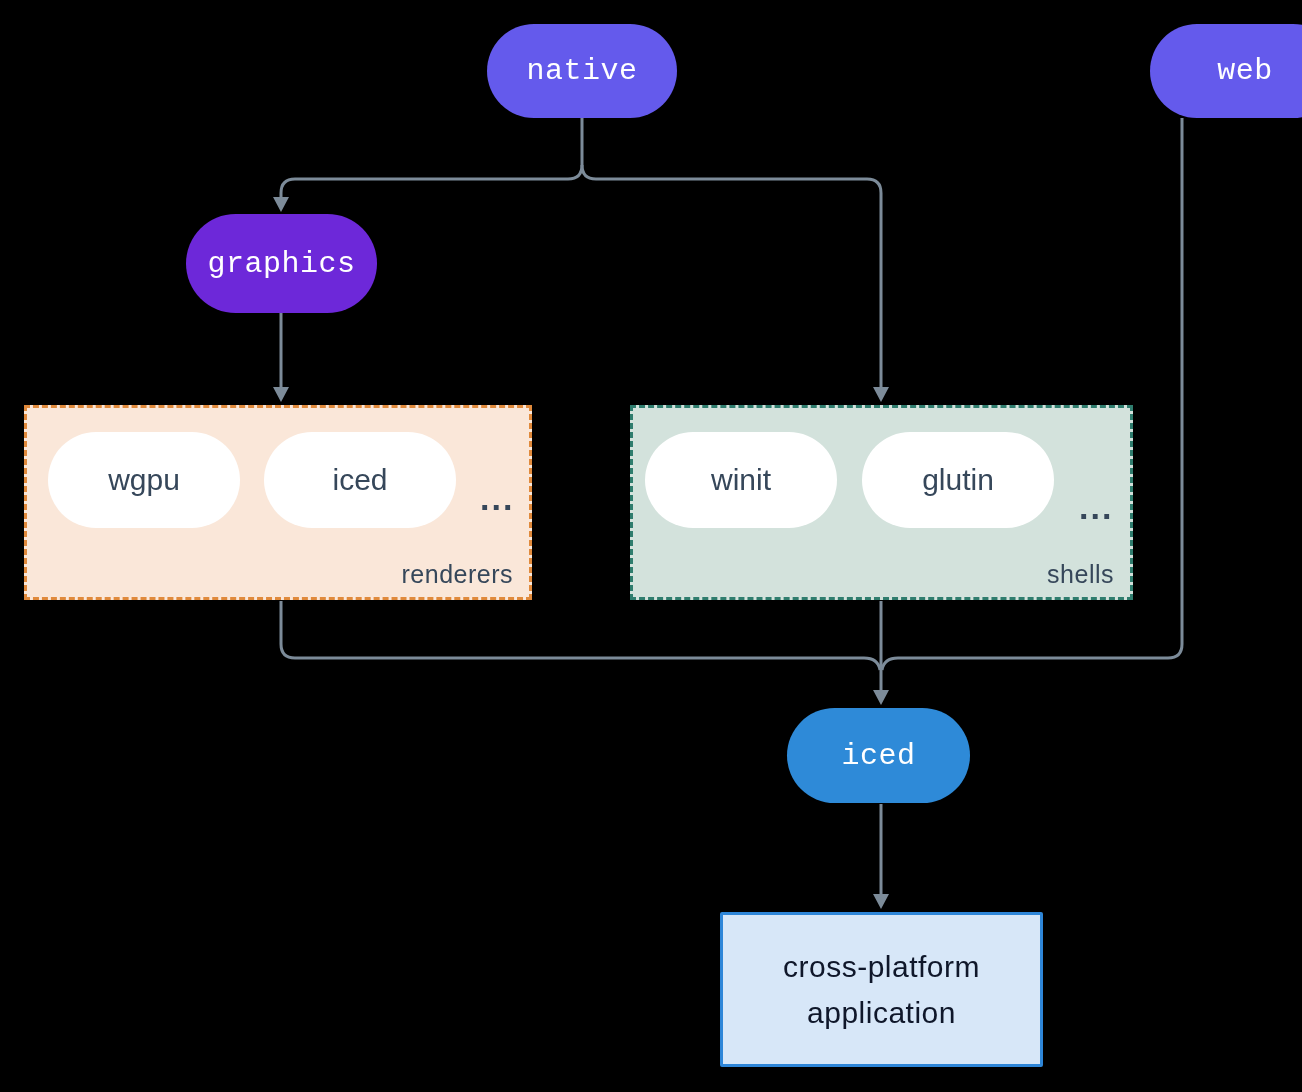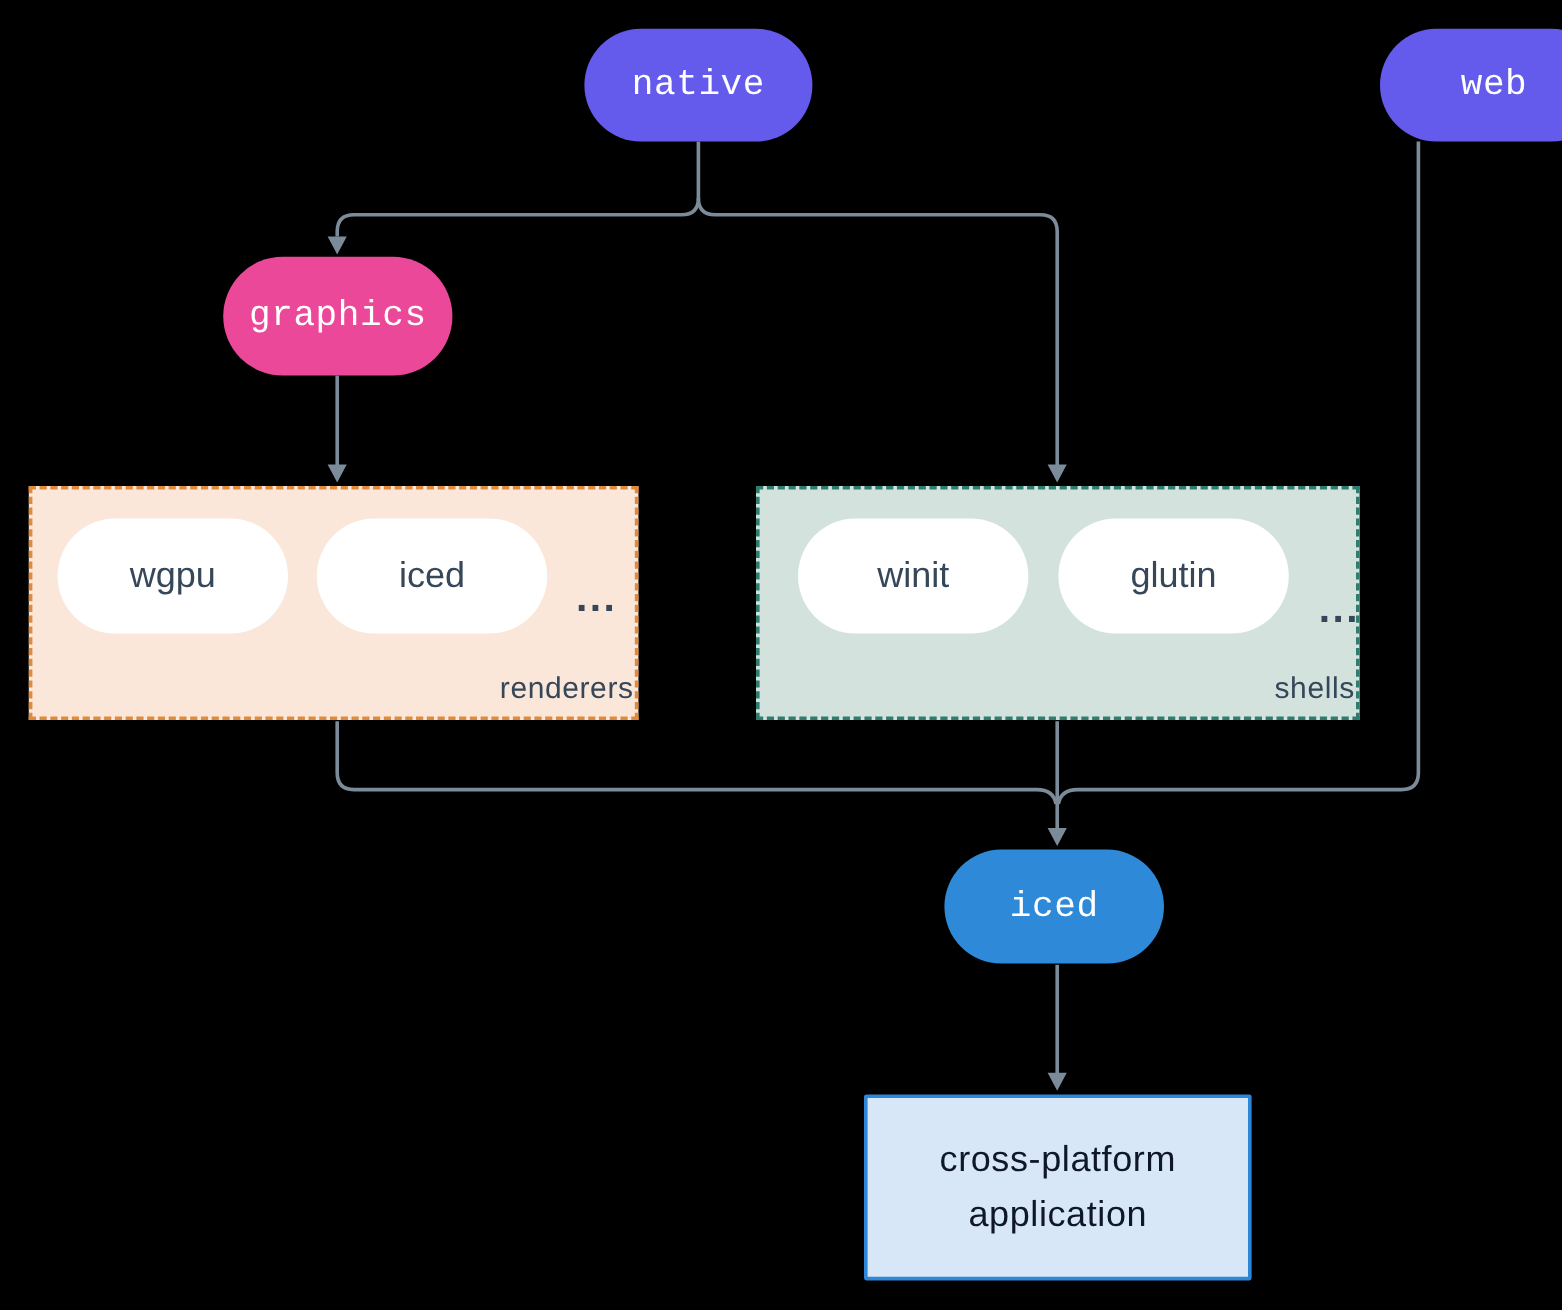--- a/index.html
+++ b/index.html
@@ -26,21 +26,21 @@
     display: flex;
     align-items: center;
     justify-content: center;
     color: #ffffff;
     font-size: 30px;
     letter-spacing: 0.5px;
     font-family: Liberation Mono, monospace;
   }
   .pill-native   { left: 487px;  top: 24px;  width: 190px; height: 94px; border-radius: 47px; background: #645AEC; }
   .pill-web      { left: 1150px; top: 24px;  width: 190px; height: 94px; border-radius: 47px; background: #645AEC; }
-  .pill-graphics { left: 186px;  top: 214px; width: 191px; height: 99px; border-radius: 50px; background: #ec4899; }
+  .pill-graphics { left: 186px;  top: 214px; width: 191px; height: 99px; border-radius: 50px; background: #6d28d9; }
   .pill-iced     { left: 787px;  top: 708px; width: 183px; height: 95px; border-radius: 48px; background: #2E8AD8; }
 
   .group {
     position: absolute;
     top: 405px;
     height: 195px;
     box-sizing: border-box;
     border-width: 3px;
     border-style: dashed;
     display: flex;
@@ -52,21 +52,21 @@
     background: #FAE7D9;
     border-color: #E08A3C;
     padding: 24px 0 18px 21px;
     gap: 24px;
   }
   .group-shells {
     left: 630px;
     width: 503px;
     background: #D3E2DC;
     border-color: #2F7D6E;
-    padding: 24px 0 0 32px;
+    padding: 24px 0 0 12px;
     gap: 25px;
   }
   .inner-pill {
     width: 192px;
     height: 96px;
     border-radius: 48px;
     background: #ffffff;
     color: #36475A;
     font-size: 30px;
     display: flex;
@@ -77,21 +77,21 @@
   .ellipsis {
     color: #36475A;
     font-size: 34px;
     font-weight: bold;
     letter-spacing: 2px;
     align-self: center;
     margin-top: -14px;
   }
   .group-label {
     position: absolute;
-    right: 1px;
+    right: 16px;
     bottom: 8px;
     color: #36475A;
     font-size: 25px;
     letter-spacing: 0.5px;
   }
   .app-box {
     position: absolute;
     left: 720px;
     top: 912px;
     width: 323px;

